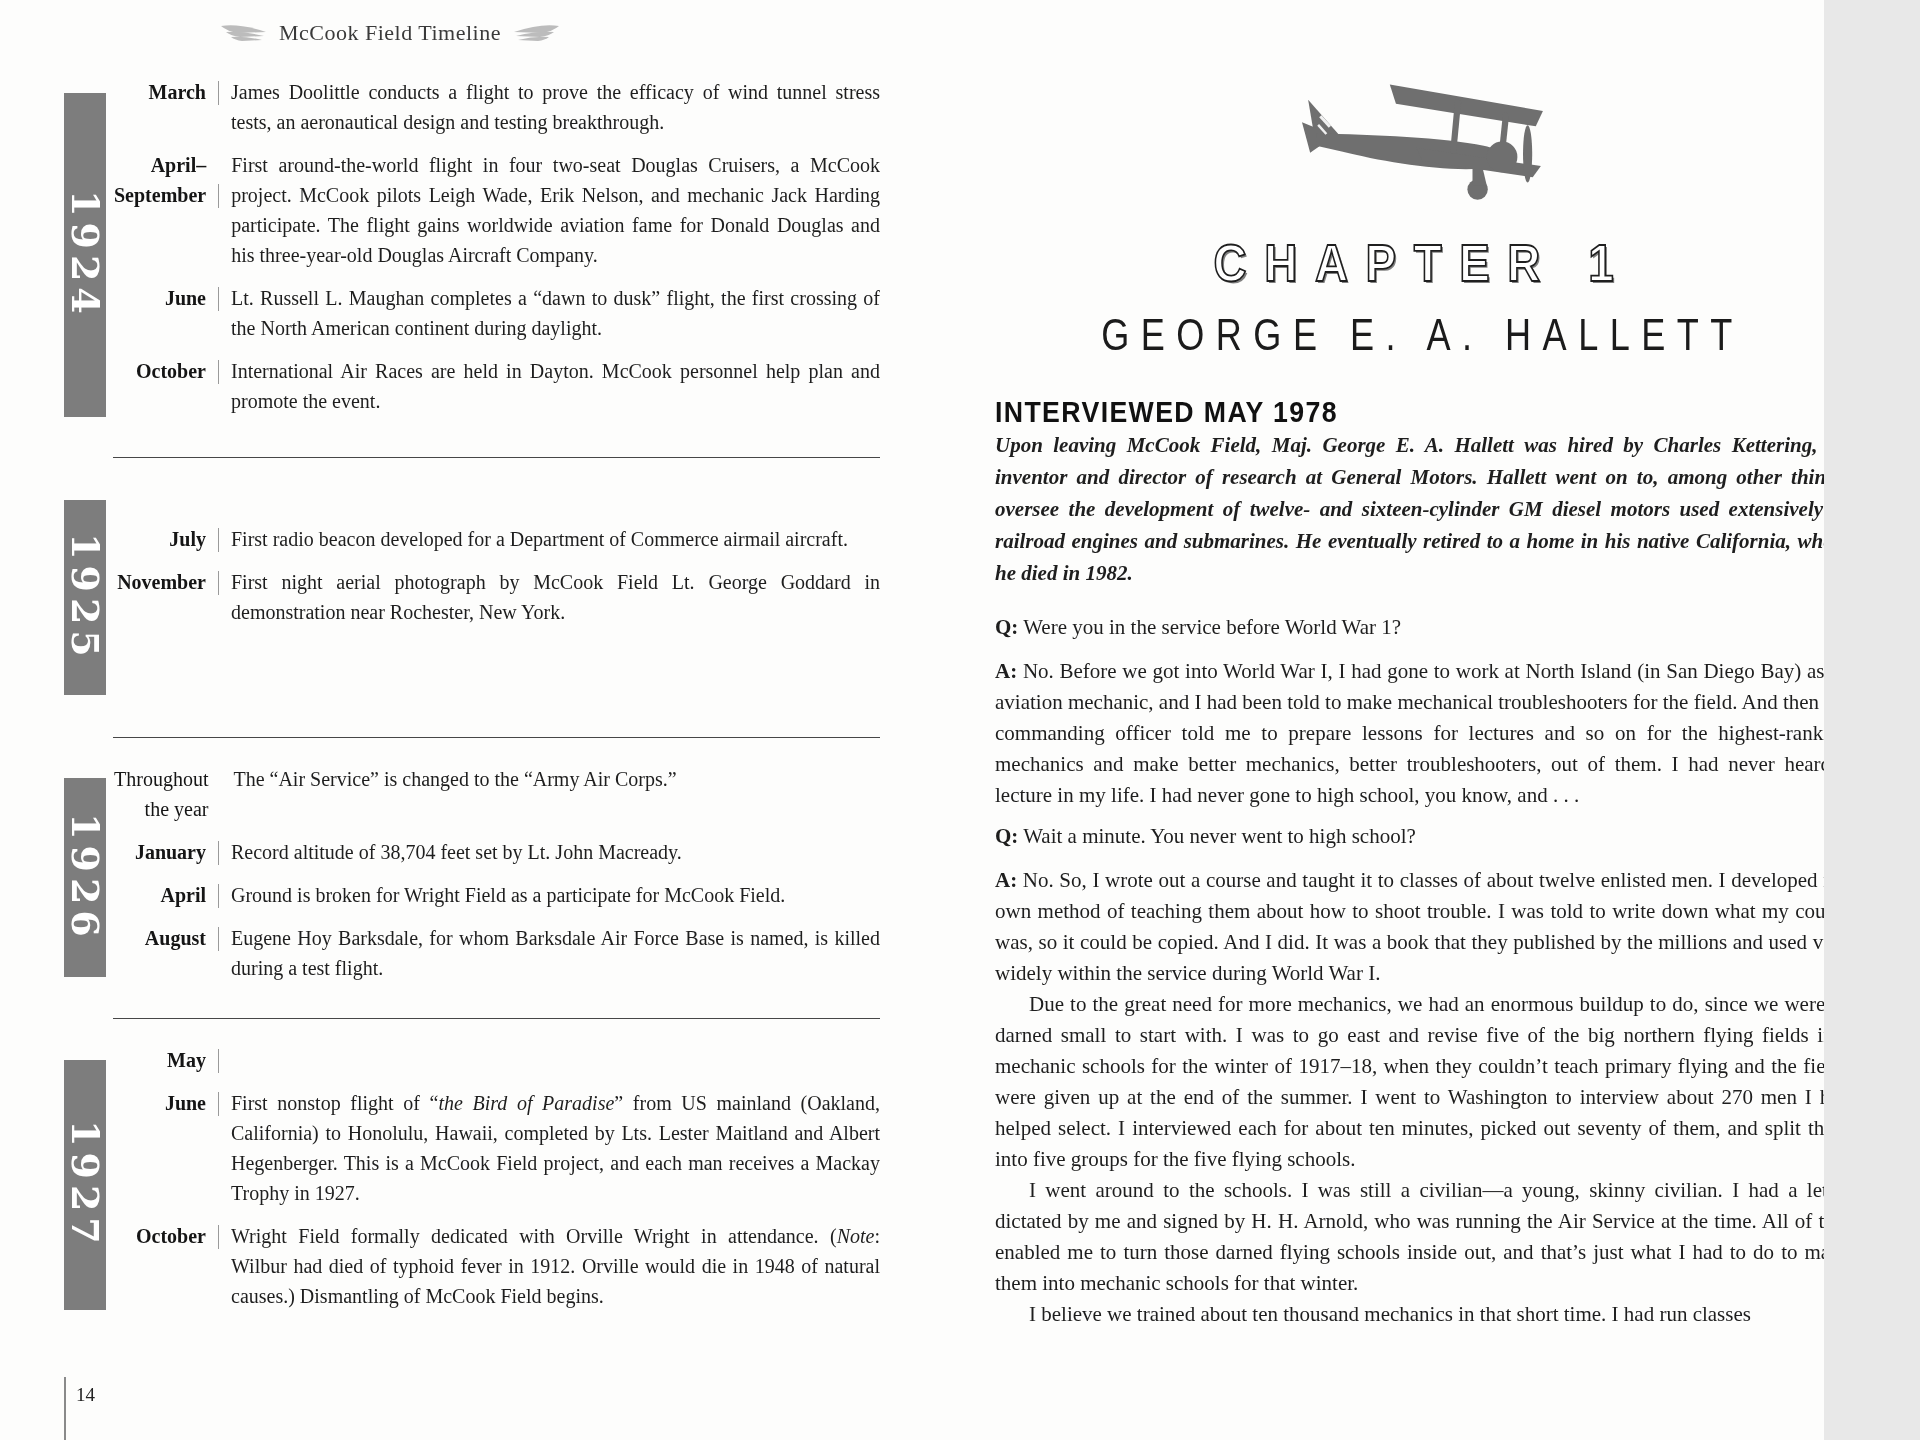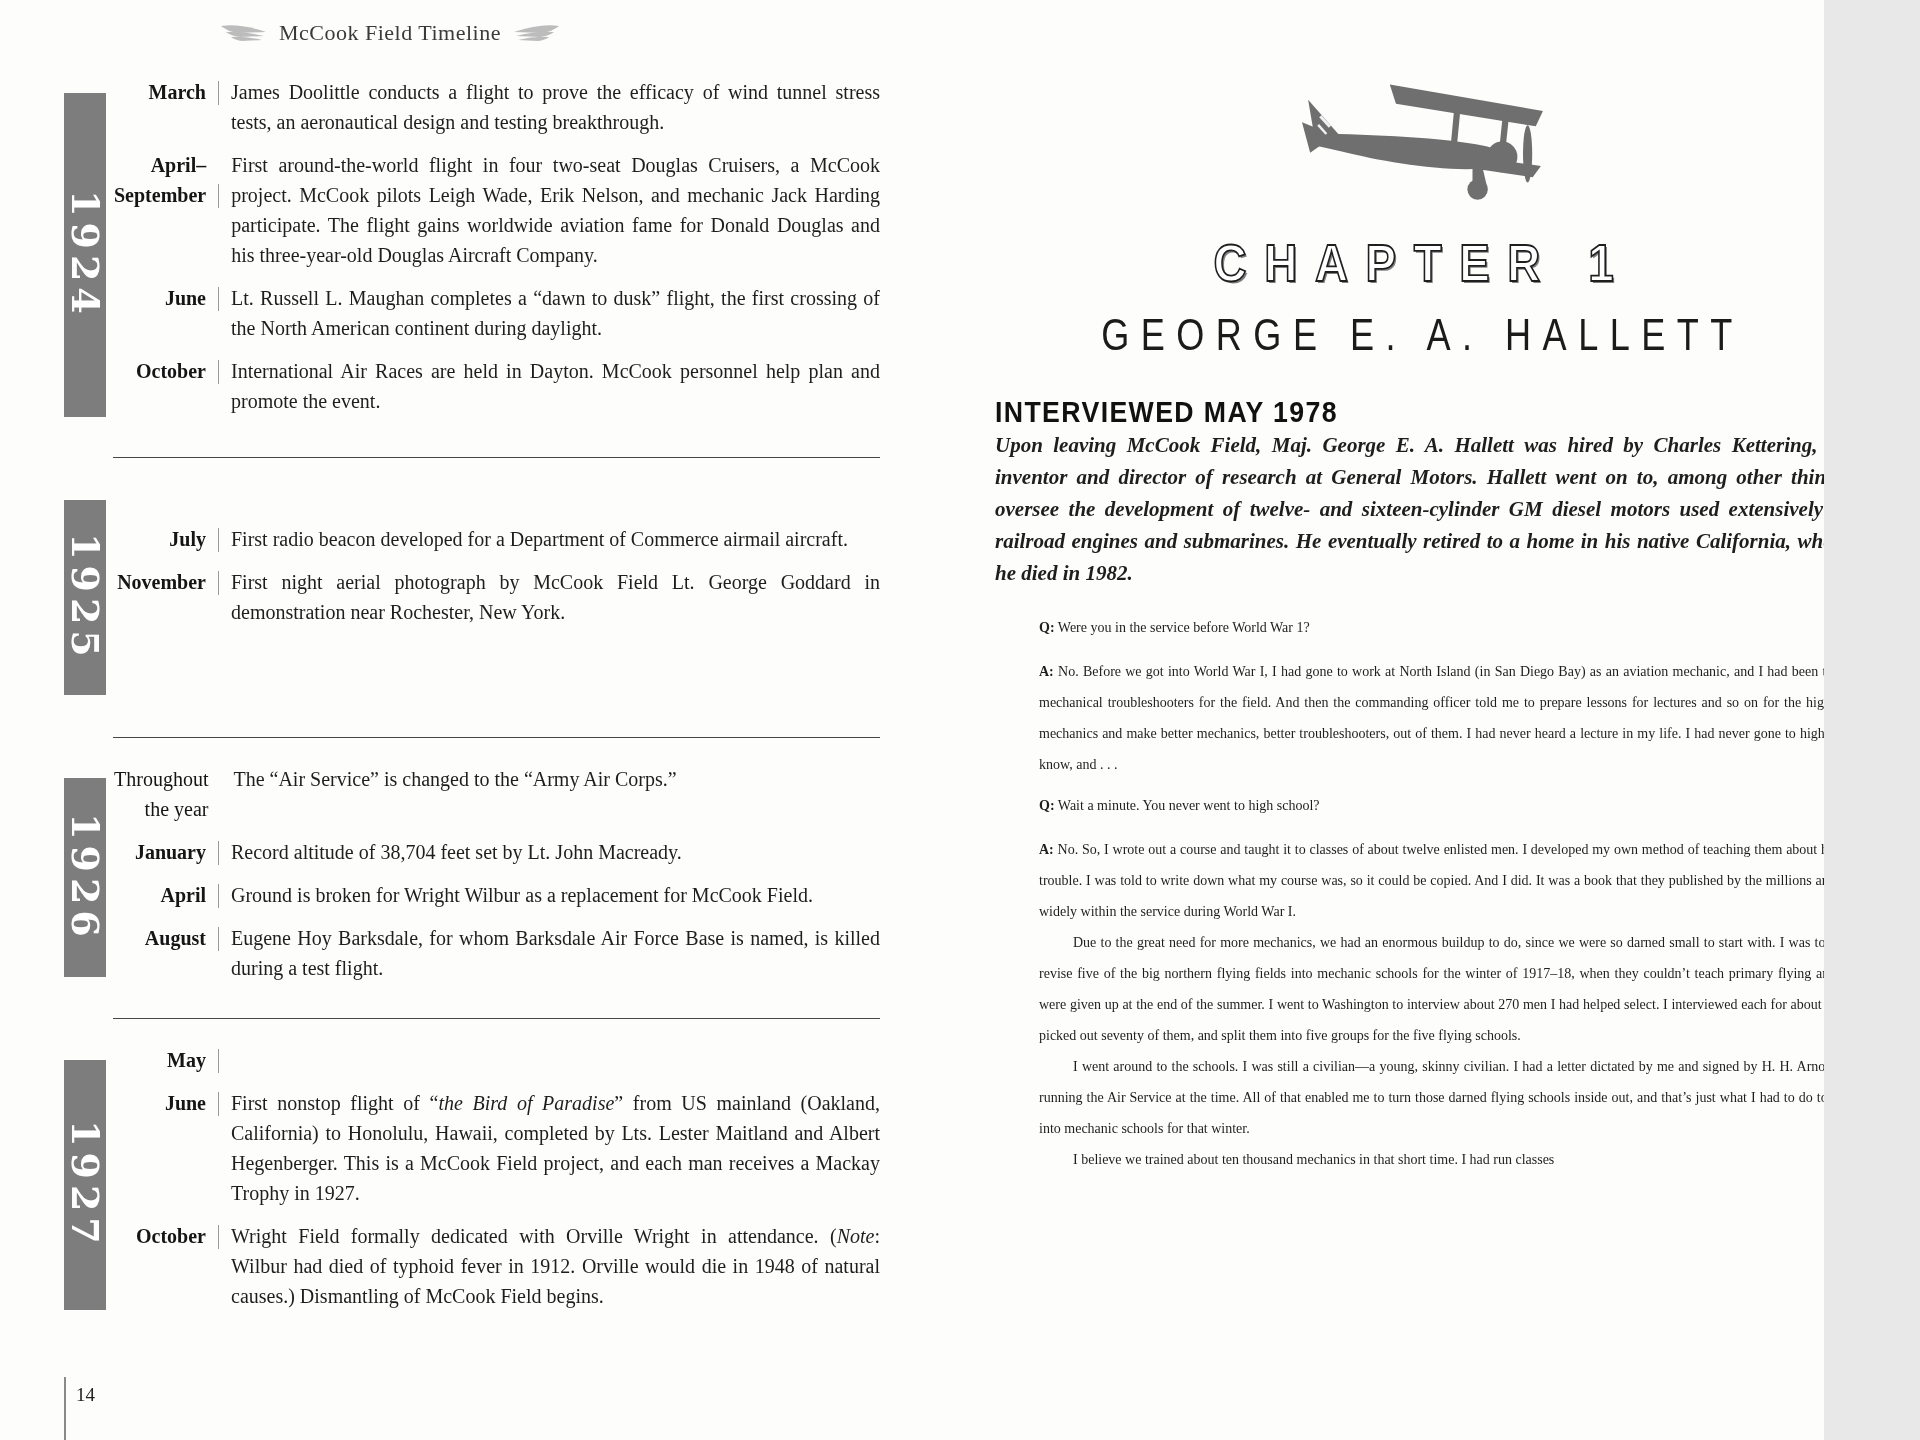--- a/index.html
+++ b/index.html
@@ -58,21 +58,21 @@
     position:absolute;left:995px;top:396px;
     font-family:"Liberation Sans",sans-serif;font-weight:700;
     font-size:29px;letter-spacing:1.5px;color:#111;
     transform:scaleX(.92);transform-origin:left;white-space:nowrap;
   }
   .intro{
     position:absolute;left:995px;top:429px;width:855px;
     font-style:italic;font-size:21px;line-height:32px;text-align:justify;font-weight:bold;
   }
   .body-col{position:absolute;left:995px;top:612px;width:855px;
-    font-size:14px;line-height:31px;margin-left:44px;}
+    font-size:21px;line-height:31px;}
   .body-col p{margin:0;text-align:justify;}
   .body-col p.q{margin-bottom:13px;}
   .body-col p.a1{margin-bottom:10px;}
   .body-col p.q2{margin-bottom:13px;}
   .body-col p.ind{text-indent:34px;}
   .body-col b{font-weight:bold;}
 </style>
 </head>
 <body>
 
@@ -158,21 +158,21 @@
       <div class="etext"><span>The “Air Service” is changed to the “Army Air Corps.”</span></div>
     </div>
     <div class="entry">
       <div class="month"><span>January</span></div>
       <div class="vdiv"></div>
       <div class="etext"><span>Record altitude of 38,704 feet set by Lt. John Macready.</span></div>
     </div>
     <div class="entry">
       <div class="month"><span>April</span></div>
       <div class="vdiv"></div>
-      <div class="etext"><span>Ground is broken for Wright Wilbur as a replacement for McCook Field.</span></div>
+      <div class="etext"><span>Ground is broken for Wright Field as a participate for McCook Field.</span></div>
     </div>
     <div class="entry">
       <div class="month"><span>August</span></div>
       <div class="vdiv"></div>
       <div class="etext"><span>Eugene Hoy Barksdale, for whom Barksdale Air Force Base is named, is killed during a test flight.</span></div>
     </div>
   </div>
 
   <div class="sep" style="top:1018px;"></div>
 

